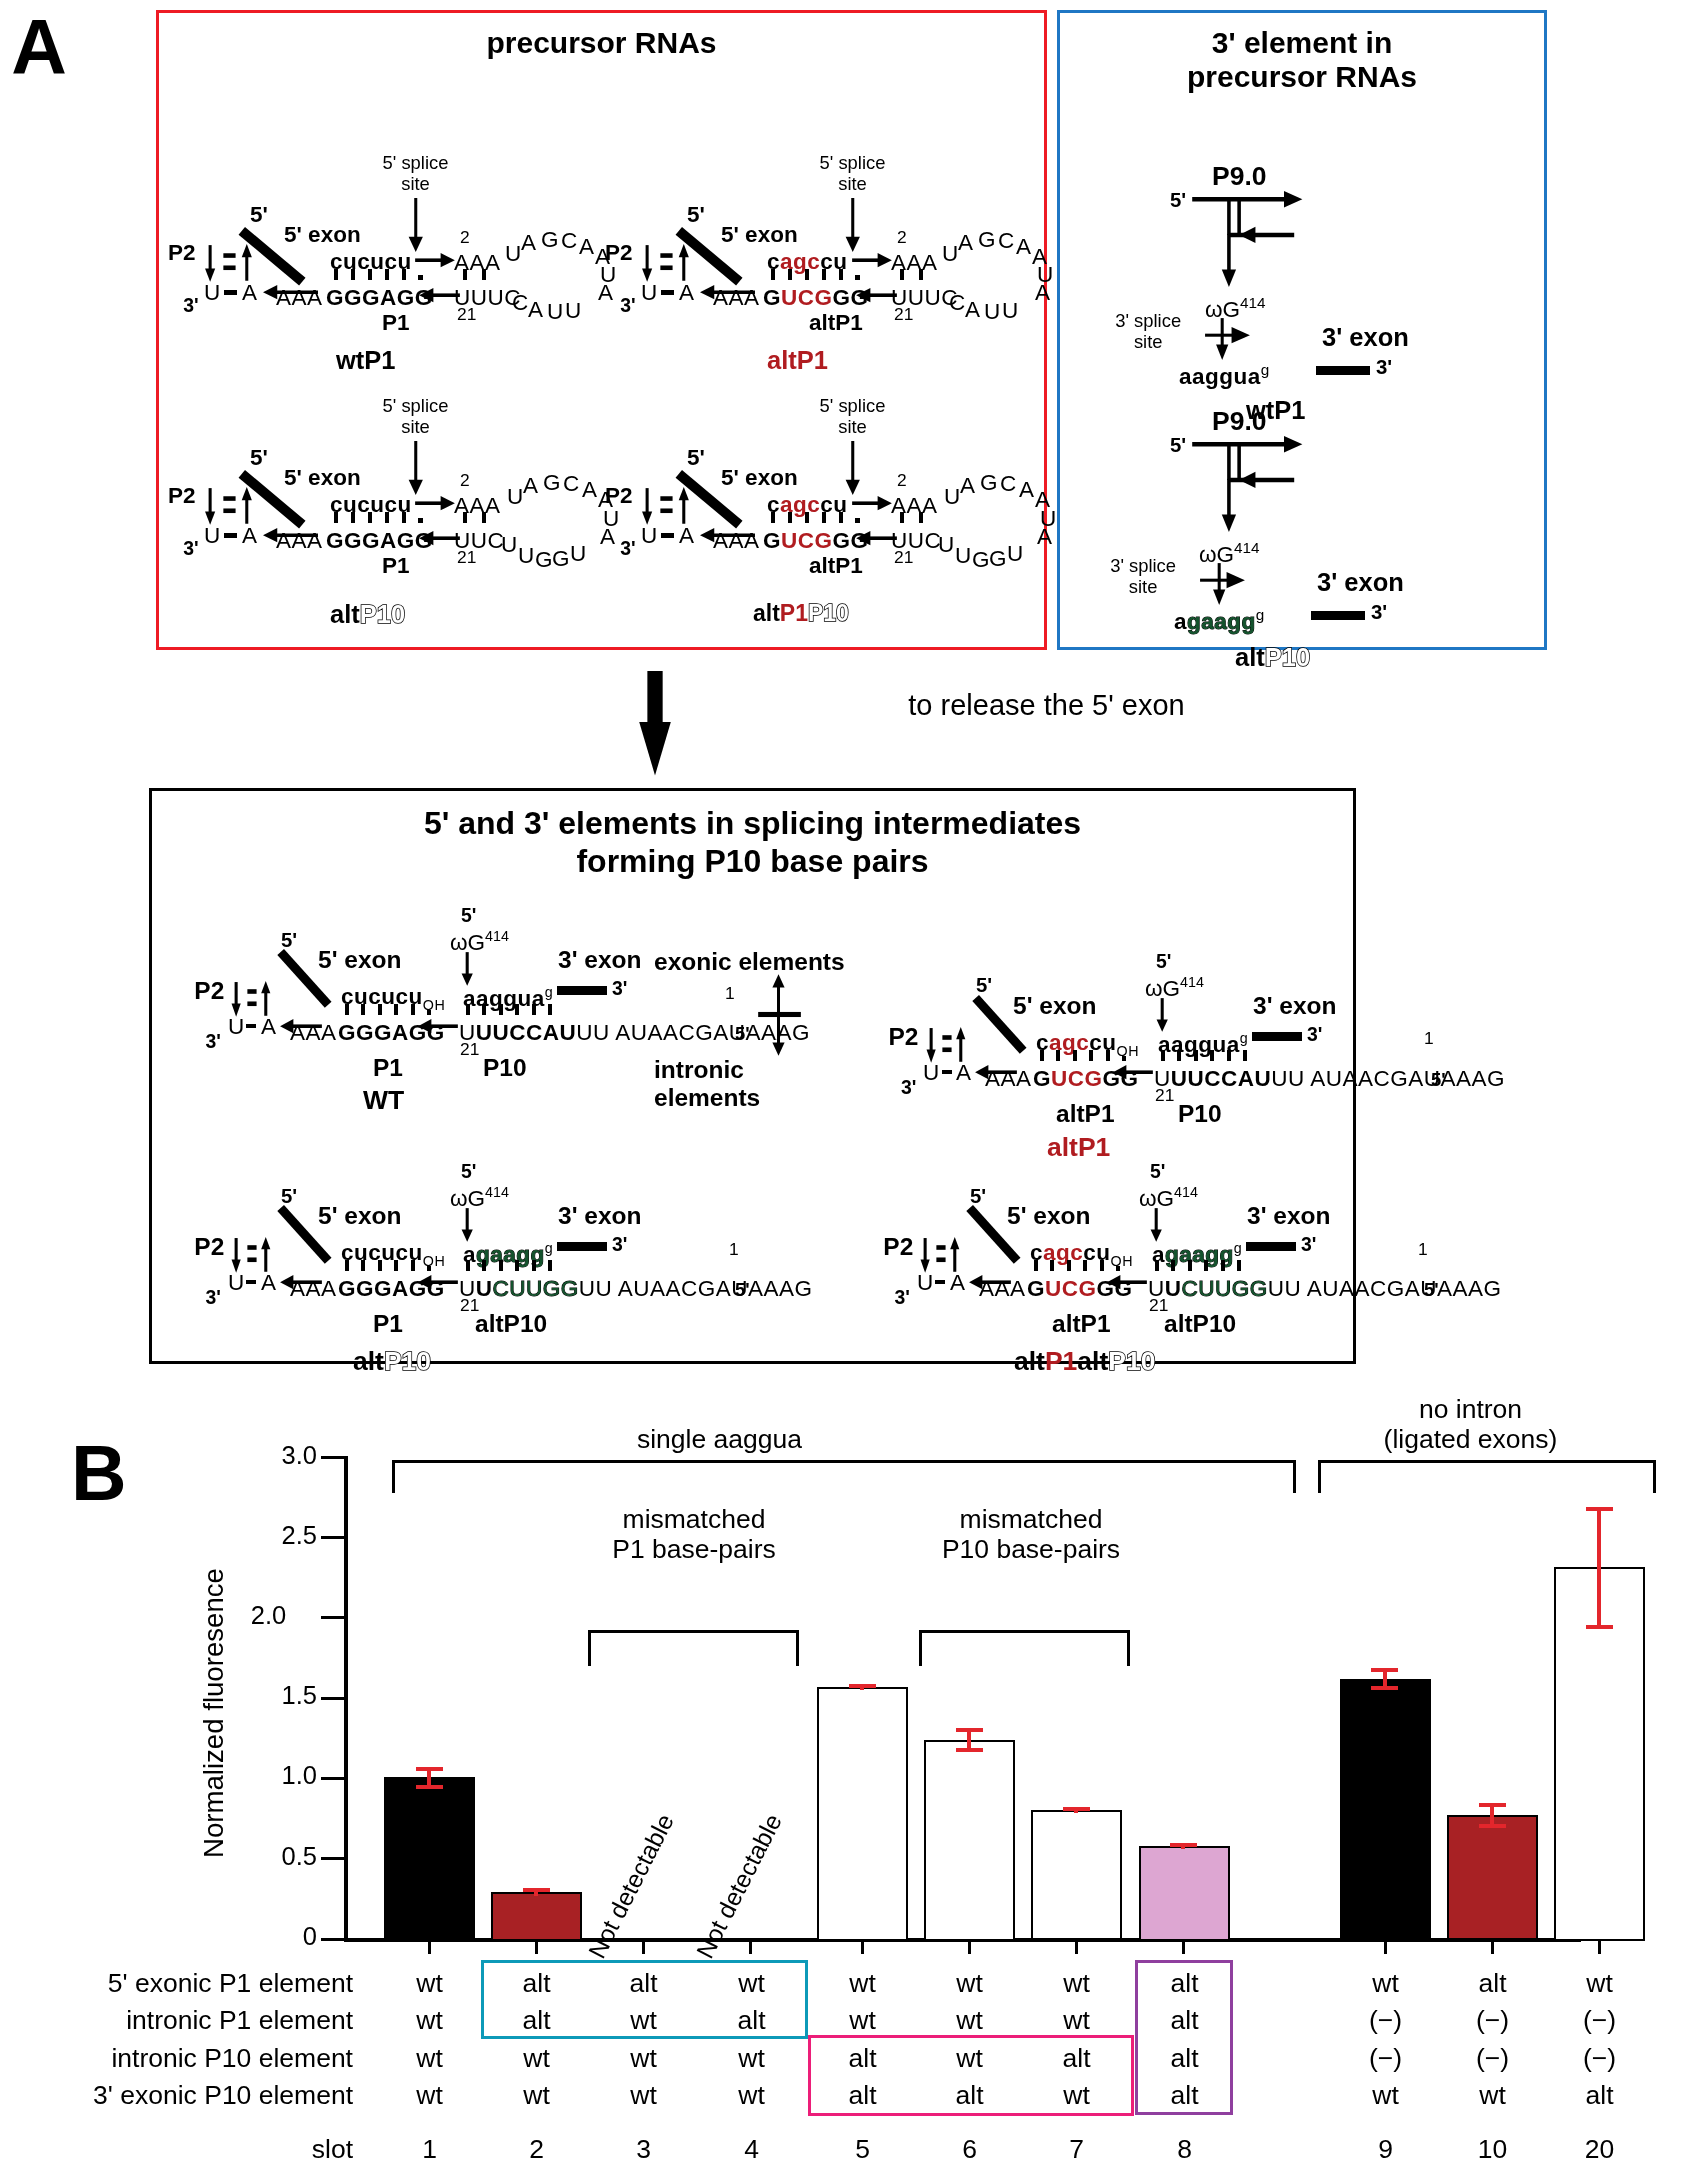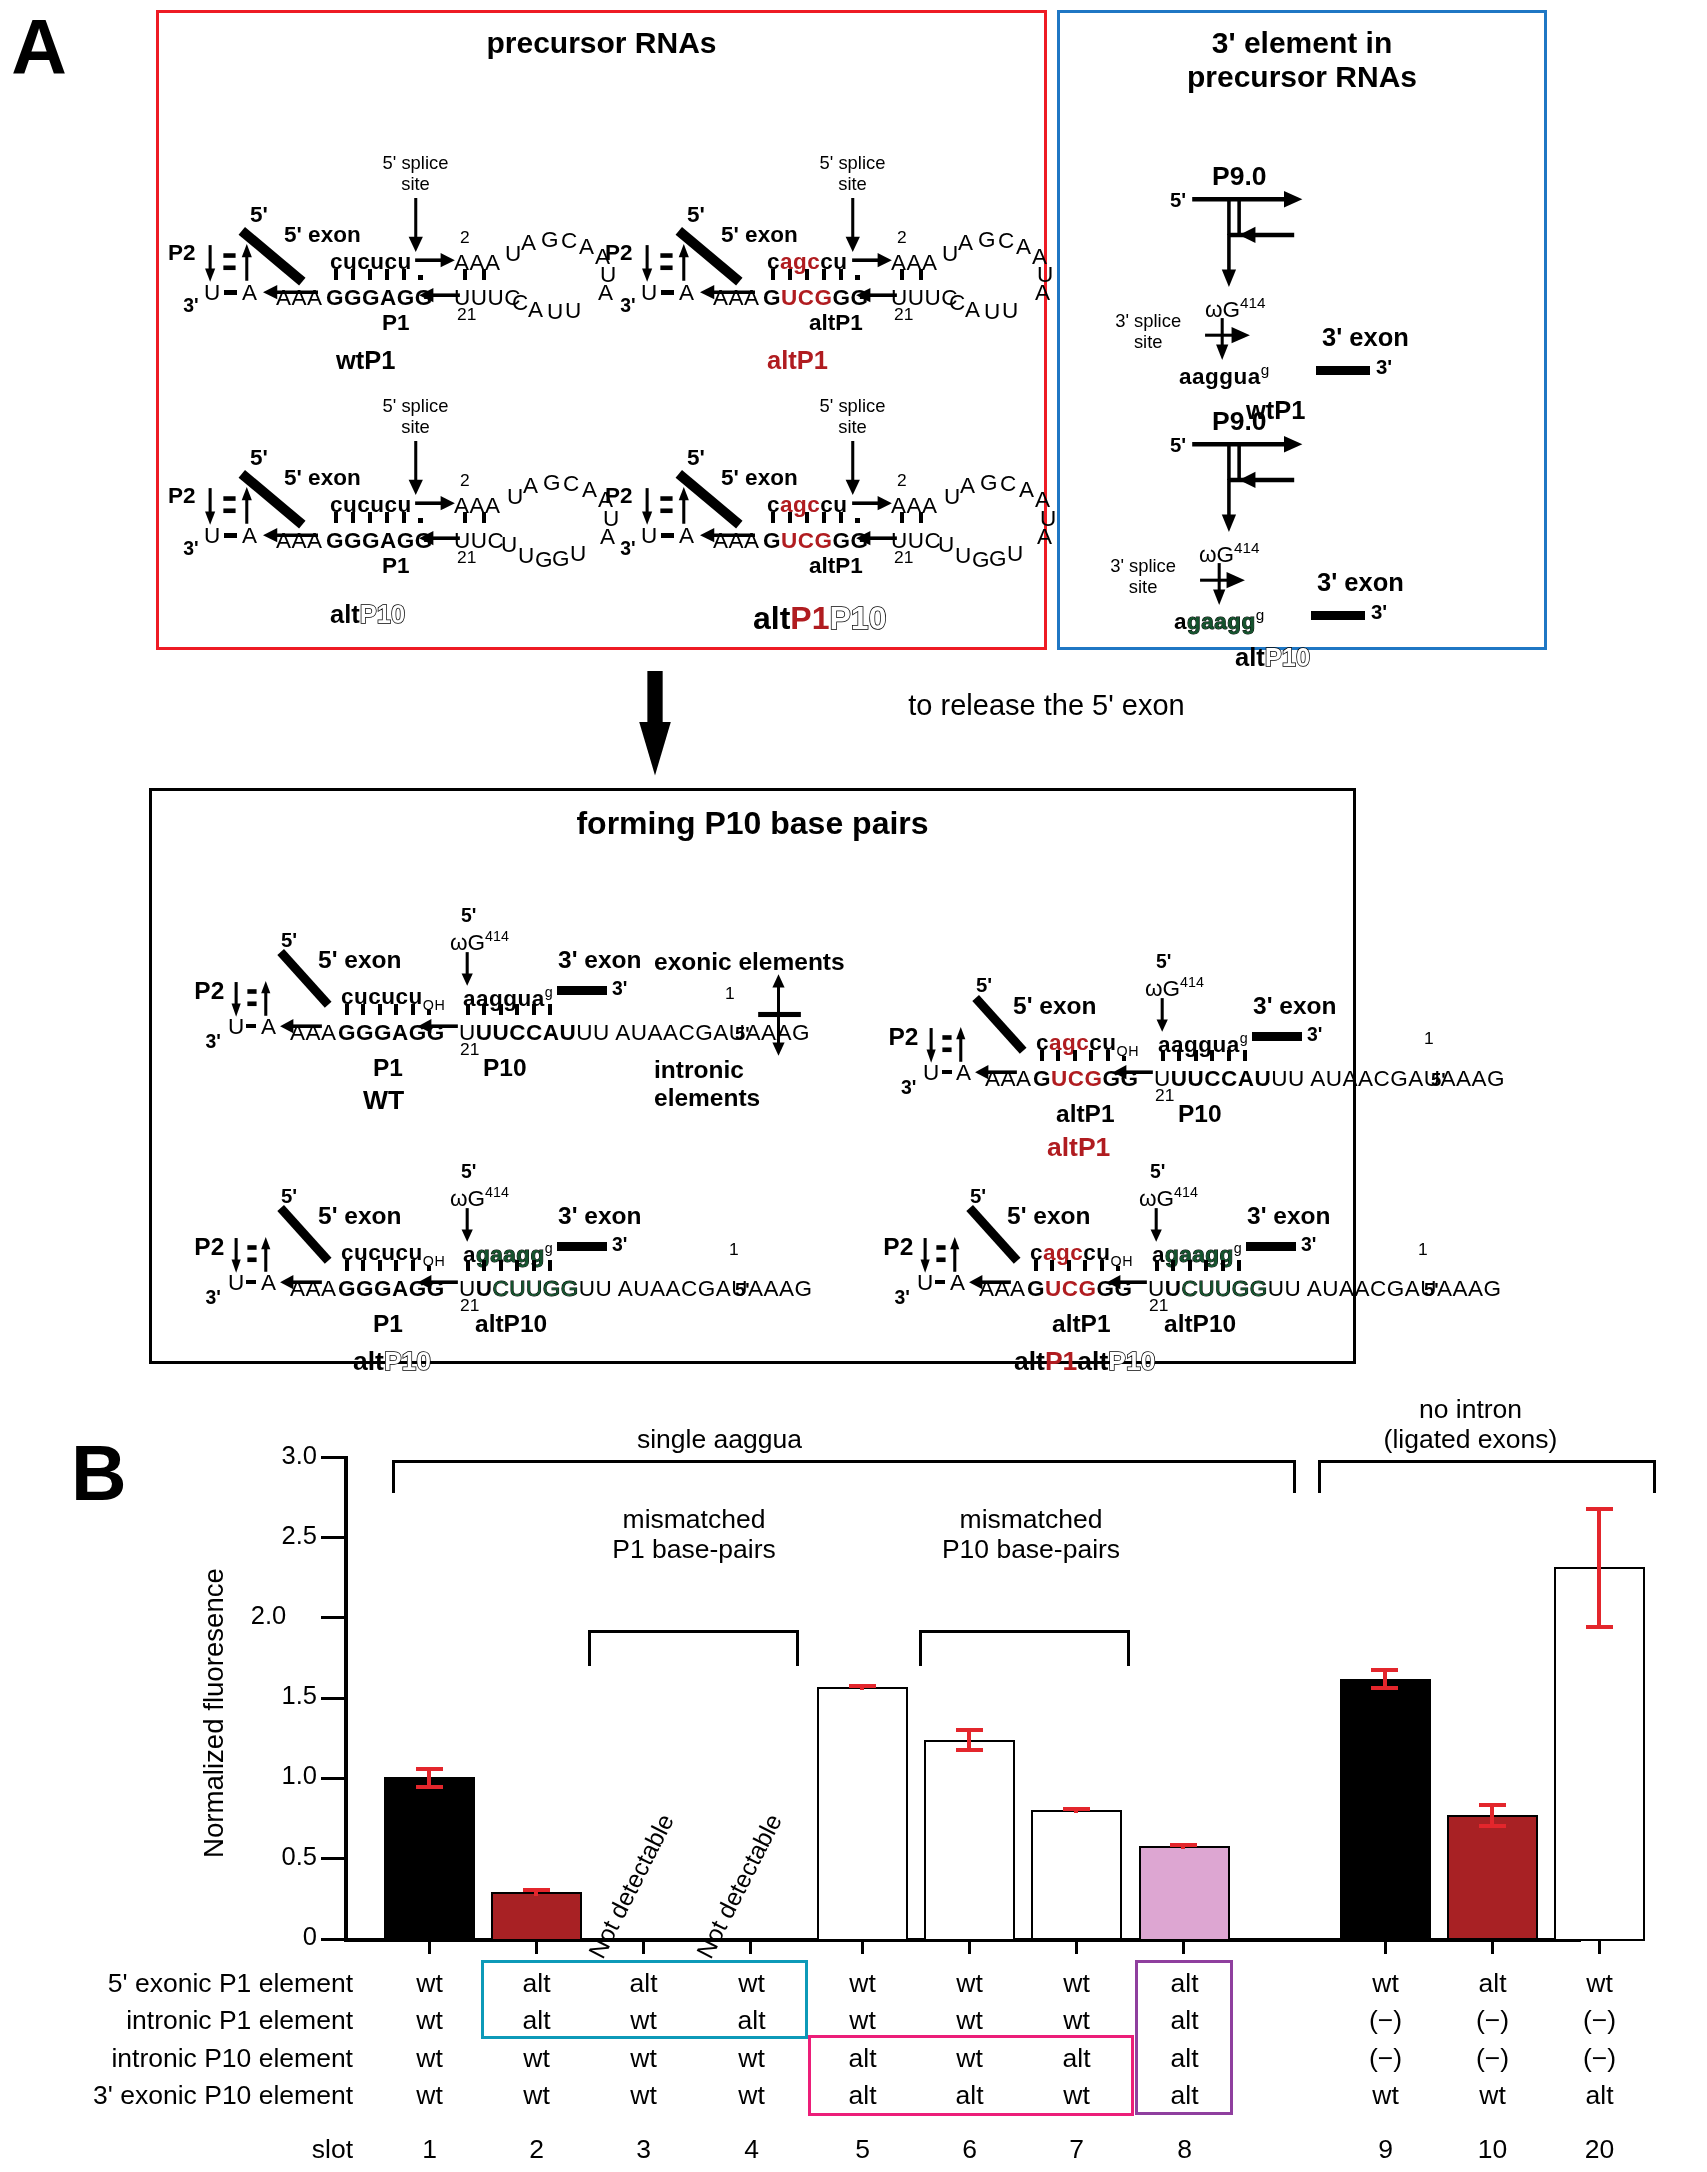--- a/index.html
+++ b/index.html
@@ -383,21 +383,21 @@
     <span class="abs t" style="left:414px; top:83px;">A</span>
     <span class="abs t" style="left:430px; top:93px;">A</span>
     <span class="abs t" style="left:435px; top:112px;">U</span>
     <span class="abs t" style="left:432px; top:130px;">A</span>
     <span class="abs t" style="left:333px; top:138px;">U</span>
     <span class="abs t" style="left:350px; top:149px;">U</span>
     <span class="abs t" style="left:367px; top:153px;">G</span>
     <span class="abs t" style="left:384px; top:152px;">G</span>
     <span class="abs t" style="left:402px; top:147px;">U</span>
   </div>
-  <div class="abs" style="left:148px; top:204px; font-size:32px; font-weight:bold;">
+  <div class="abs" style="left:148px; top:204px; font-size:23px; font-weight:bold;">
     <span>alt</span><span class="red">P1</span><span class="hollow">P10</span>
   </div>
 </div>
 
 <div class="abs" style="left:1082px; top:163px; width:439px; height:214px;">
   <div class="tb abs" style="left:130px; top:0px; font-size:26.5px;">P9.0</div>
   <div class="tb abs" style="left:88px; top:26.5px; font-size:20.4px;">5'</div>
   <svg class="abs" style="left:110px; top:24.5px;" width="133" height="102" viewBox="0 0 260 200">
     <line x1="0" y1="22" x2="185" y2="22" stroke="#000" stroke-width="9"></line>
     <polygon points="180,6 180,38 216,22" fill="#000"></polygon>
@@ -466,20 +466,21 @@
 <svg class="abs" style="left:631px; top:671px;" width="46" height="107" viewBox="0 0 90 210">
   <rect x="32" y="0" width="30" height="110" fill="#000"></rect>
   <polygon points="16,100 78,100 47,205" fill="#000"></polygon>
 </svg>
 <div class="abs" style="left:684px; top:687px; width:725px; font-size:29px; line-height:1.28; text-align:center;">
   <div>to release the 5' exon</div>
 </div>
 
 <div class="abs box-blk" style="left:149px; top:788px; width:1207px; height:576px;"></div>
 <div class="abs box-title-big" style="left:149px; top:804px; width:1207px;">
+  <div>5' and 3' elements in splicing intermediates</div>
   <div>forming P10 base pairs</div>
 </div>
 
 <div class="abs" style="left:179px; top:888px; width:674px; height:214px;">
   <div class="tb abs" style="left:102px; top:42px; font-size:20.4px;">5'</div>
   <div class="exonbar" style="left:105px; top:61px; width:71px; height:9.2px; transform:rotate(48deg); transform-origin:left top;"></div>
   <div class="tb abs" style="left:139px; top:60px; font-size:24.5px;">5' exon</div>
   <div class="tb abs" style="left:15.3px; top:91px; font-size:24.5px;">P2</div>
   <svg class="abs" style="left:51px; top:93px;" width="46" height="44" viewBox="0 0 90 86">
     <line x1="12" y1="2" x2="12" y2="52" stroke="#000" stroke-width="6"></line>

